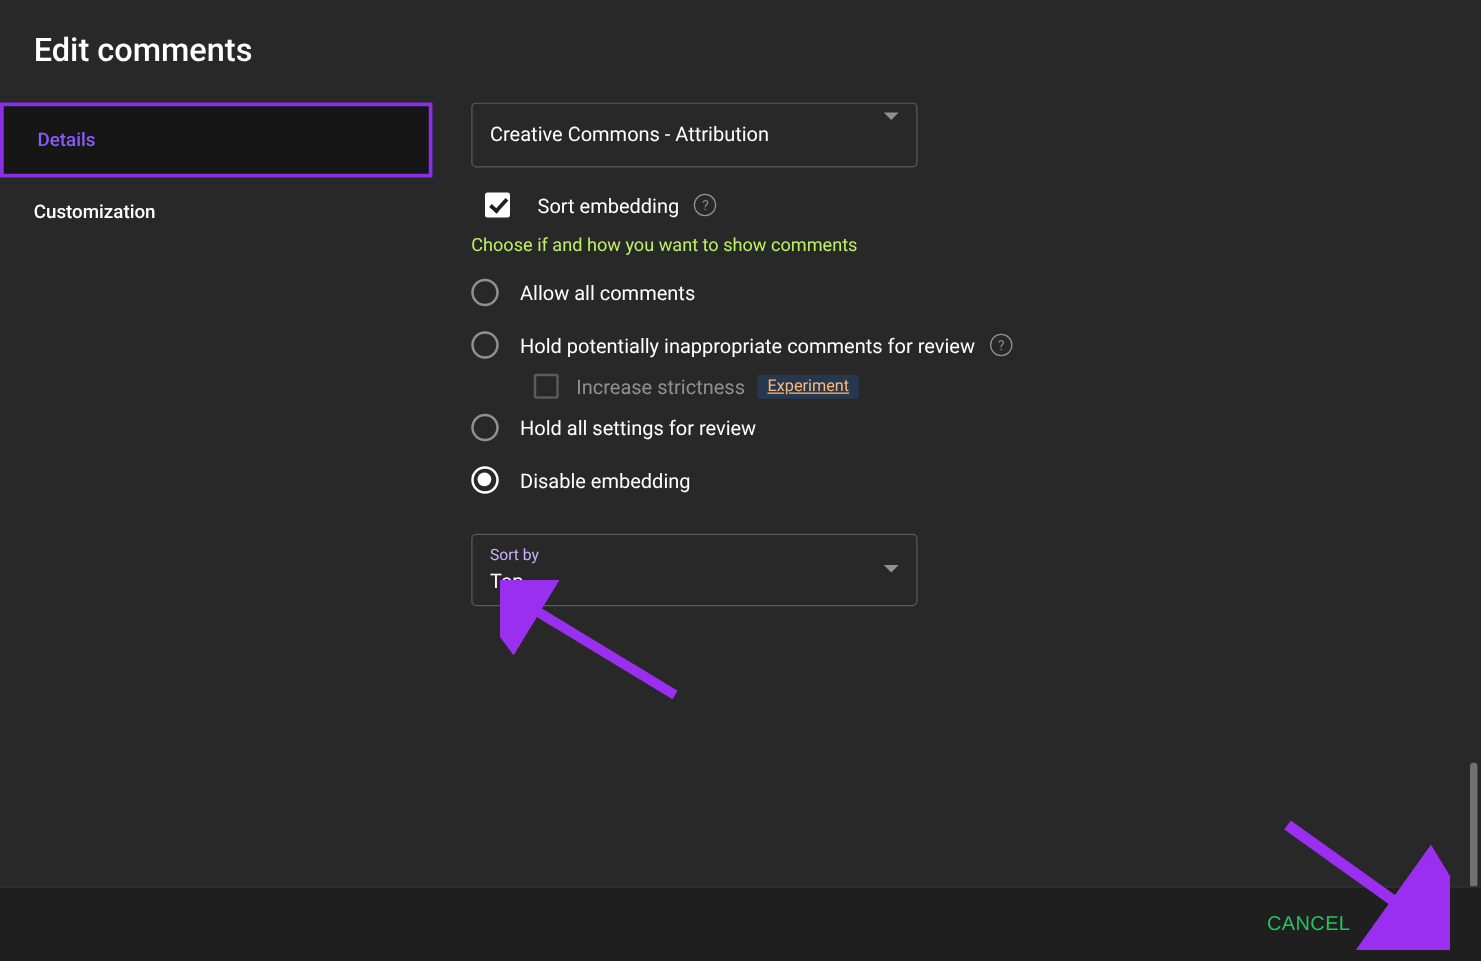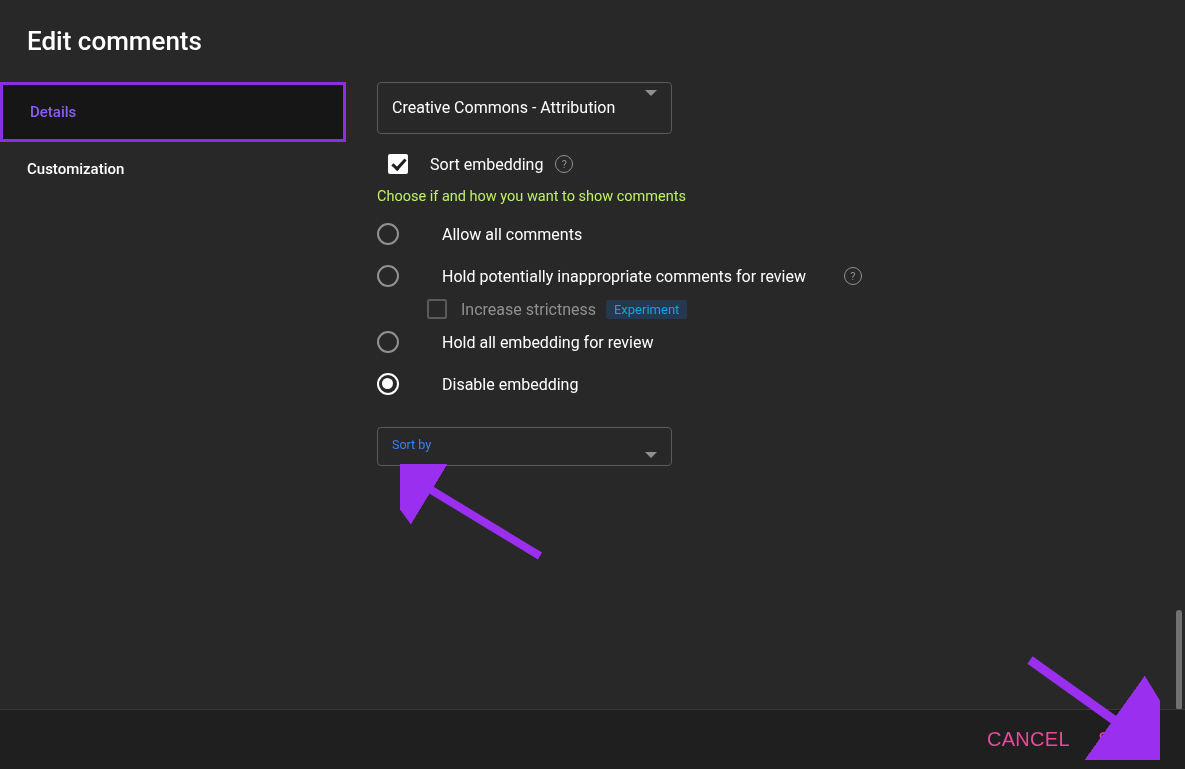--- a/index.html
+++ b/index.html
@@ -39,31 +39,31 @@
       color: #8b5cf6;
       border: 3px solid #8b2fe6;
     }
     .main {
       flex: 1;
       padding-right: 40px;
       overflow-y: auto;
       padding-bottom: 20px;
     }
     .dropdown {
-      width: 295px;
+      width: 357px;
       border: 1px solid #5a5a5a;
       border-radius: 4px;
       padding: 9px 14px 10px;
       position: relative;
       cursor: pointer;
       margin-bottom: 20px;
     }
     .dropdown .label {
       font-size: 12.5px;
-      color: #3b82f6;
+      color: #c4b5fd;
       margin-bottom: 3px;
     }
     .dropdown .value {
       font-size: 16px;
       color: #fff;
     }
     .dropdown .value.no-label {
       padding-top: 6px;
       padding-bottom: 6px;
     }
@@ -146,36 +146,37 @@
     }
     .radio.selected { border-color: #fff; }
     .radio.selected::after {
       content: "";
       position: absolute;
       left: 3px; top: 3px;
       width: 11px; height: 11px;
       background: #fff;
       border-radius: 50%;
     }
-    .radio-options > .radio-row { margin: 10px 0 20px 0; gap: 26px; }
+    .radio-options > .radio-row { margin: 10px 0 20px 0; }
     .sub-check-row {
       display: flex;
       align-items: center;
       font-size: 16px;
       color: #909090;
       margin-top: -8px;
       margin-bottom: 12px;
     }
     .badge {
       background: #263850;
-      color: #0ea5e9;
+      color: #fdba74;
       font-size: 13px;
       padding: 2px 8px;
       margin-left: 10px;
       border-radius: 2px;
+      text-decoration: underline;
     }
     .scrollbar-indicator {
       position: absolute;
       right: 3px;
       top: 610px;
       width: 6px;
       height: 100px;
       background: #717171;
       border-radius: 3px;
     }
@@ -184,24 +185,24 @@
       bottom: 0; left: 0; right: 0;
       height: 60px;
       display: flex;
       align-items: center;
       justify-content: flex-end;
       padding-right: 20px;
       background: #1f1f1f;
       border-top: 1px solid #383838;
     }
     .footer .btn {
-      font-size: 20px;
+      font-size: 16px;
       font-weight: 500;
       letter-spacing: 0.3px;
-      color: #ec4899;
+      color: #22c55e;
       background: none;
       border: none;
       padding: 8px 14px;
       cursor: pointer;
     }
     
     .arrow1 {
       position: absolute;
       left: 400px; top: 464px;
       pointer-events: none;
@@ -259,34 +260,35 @@
       </div>
 
       <div class="sub-check-row">
         <span class="checkbox disabled"></span>
         <span>Increase strictness</span>
         <span class="badge">Experiment</span>
       </div>
 
       <div class="radio-row">
         <span class="radio"></span>
-        <span>Hold all embedding for review</span>
+        <span>Hold all settings for review</span>
       </div>
 
       <div class="radio-row">
         <span class="radio selected"></span>
         <span>Disable embedding</span>
       </div>
 
     </div>
 
     <div style="height:12px;"></div>
 
     <div class="dropdown sortby">
       <div class="label">Sort by</div>
+      <div class="value">Top</div>
       <div class="caret"></div>
     </div>
 
 
   </div>
 </div>
 
 <div class="scrollbar-indicator"></div>
 
 <div class="footer">

